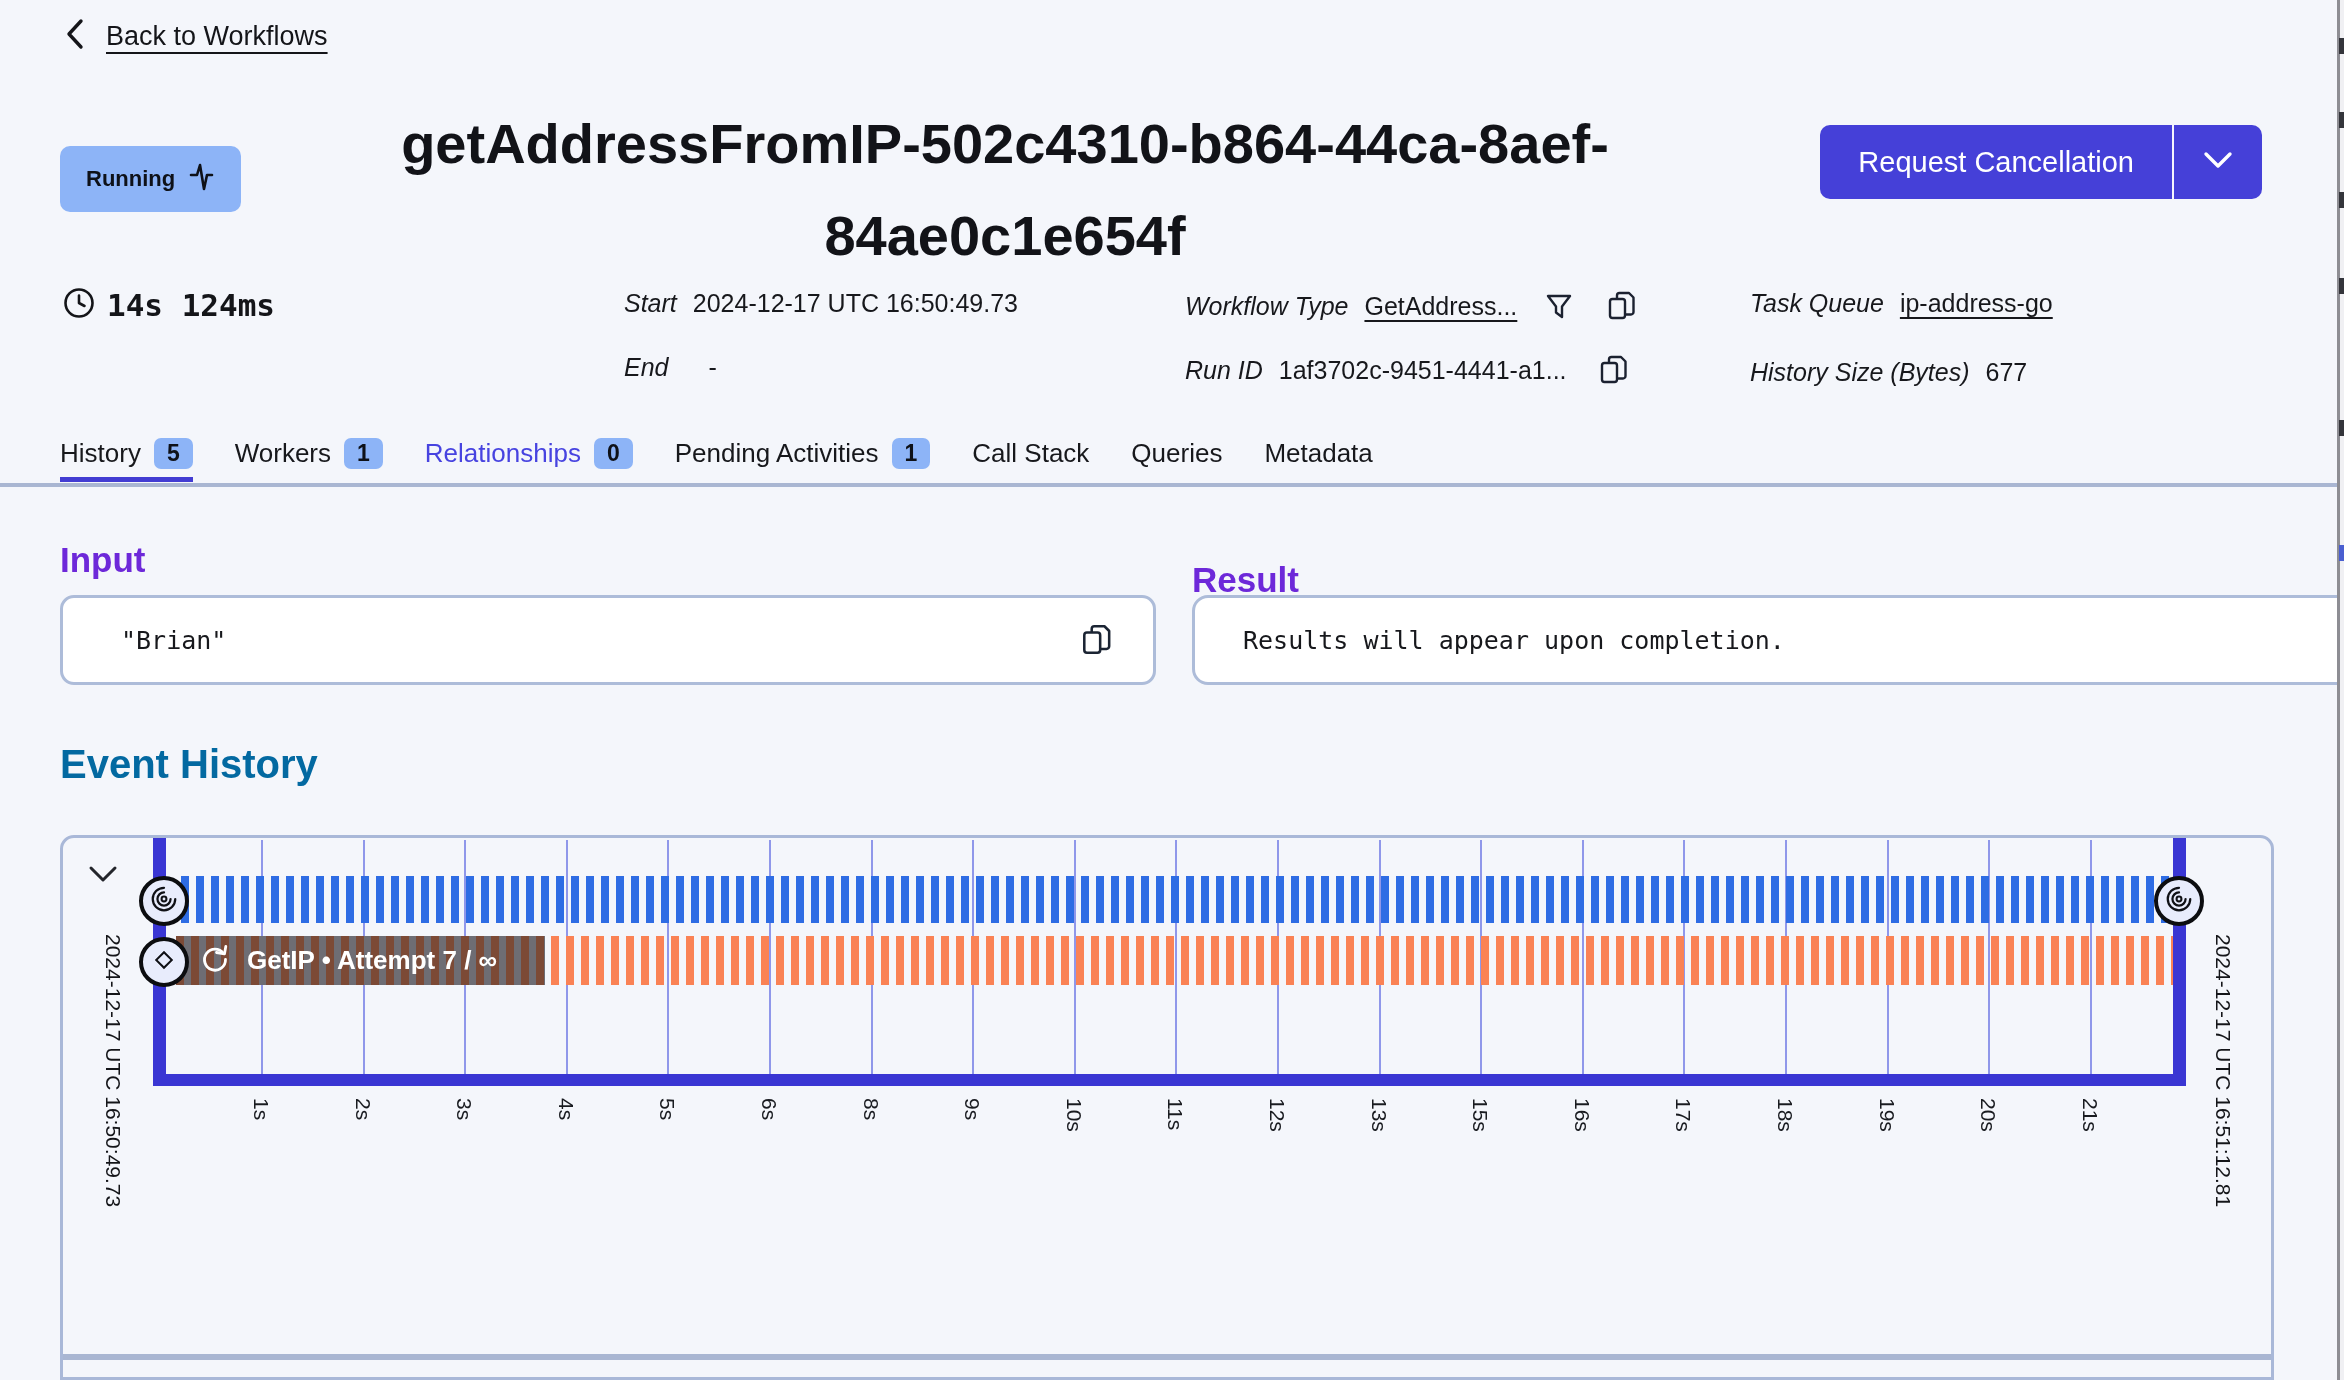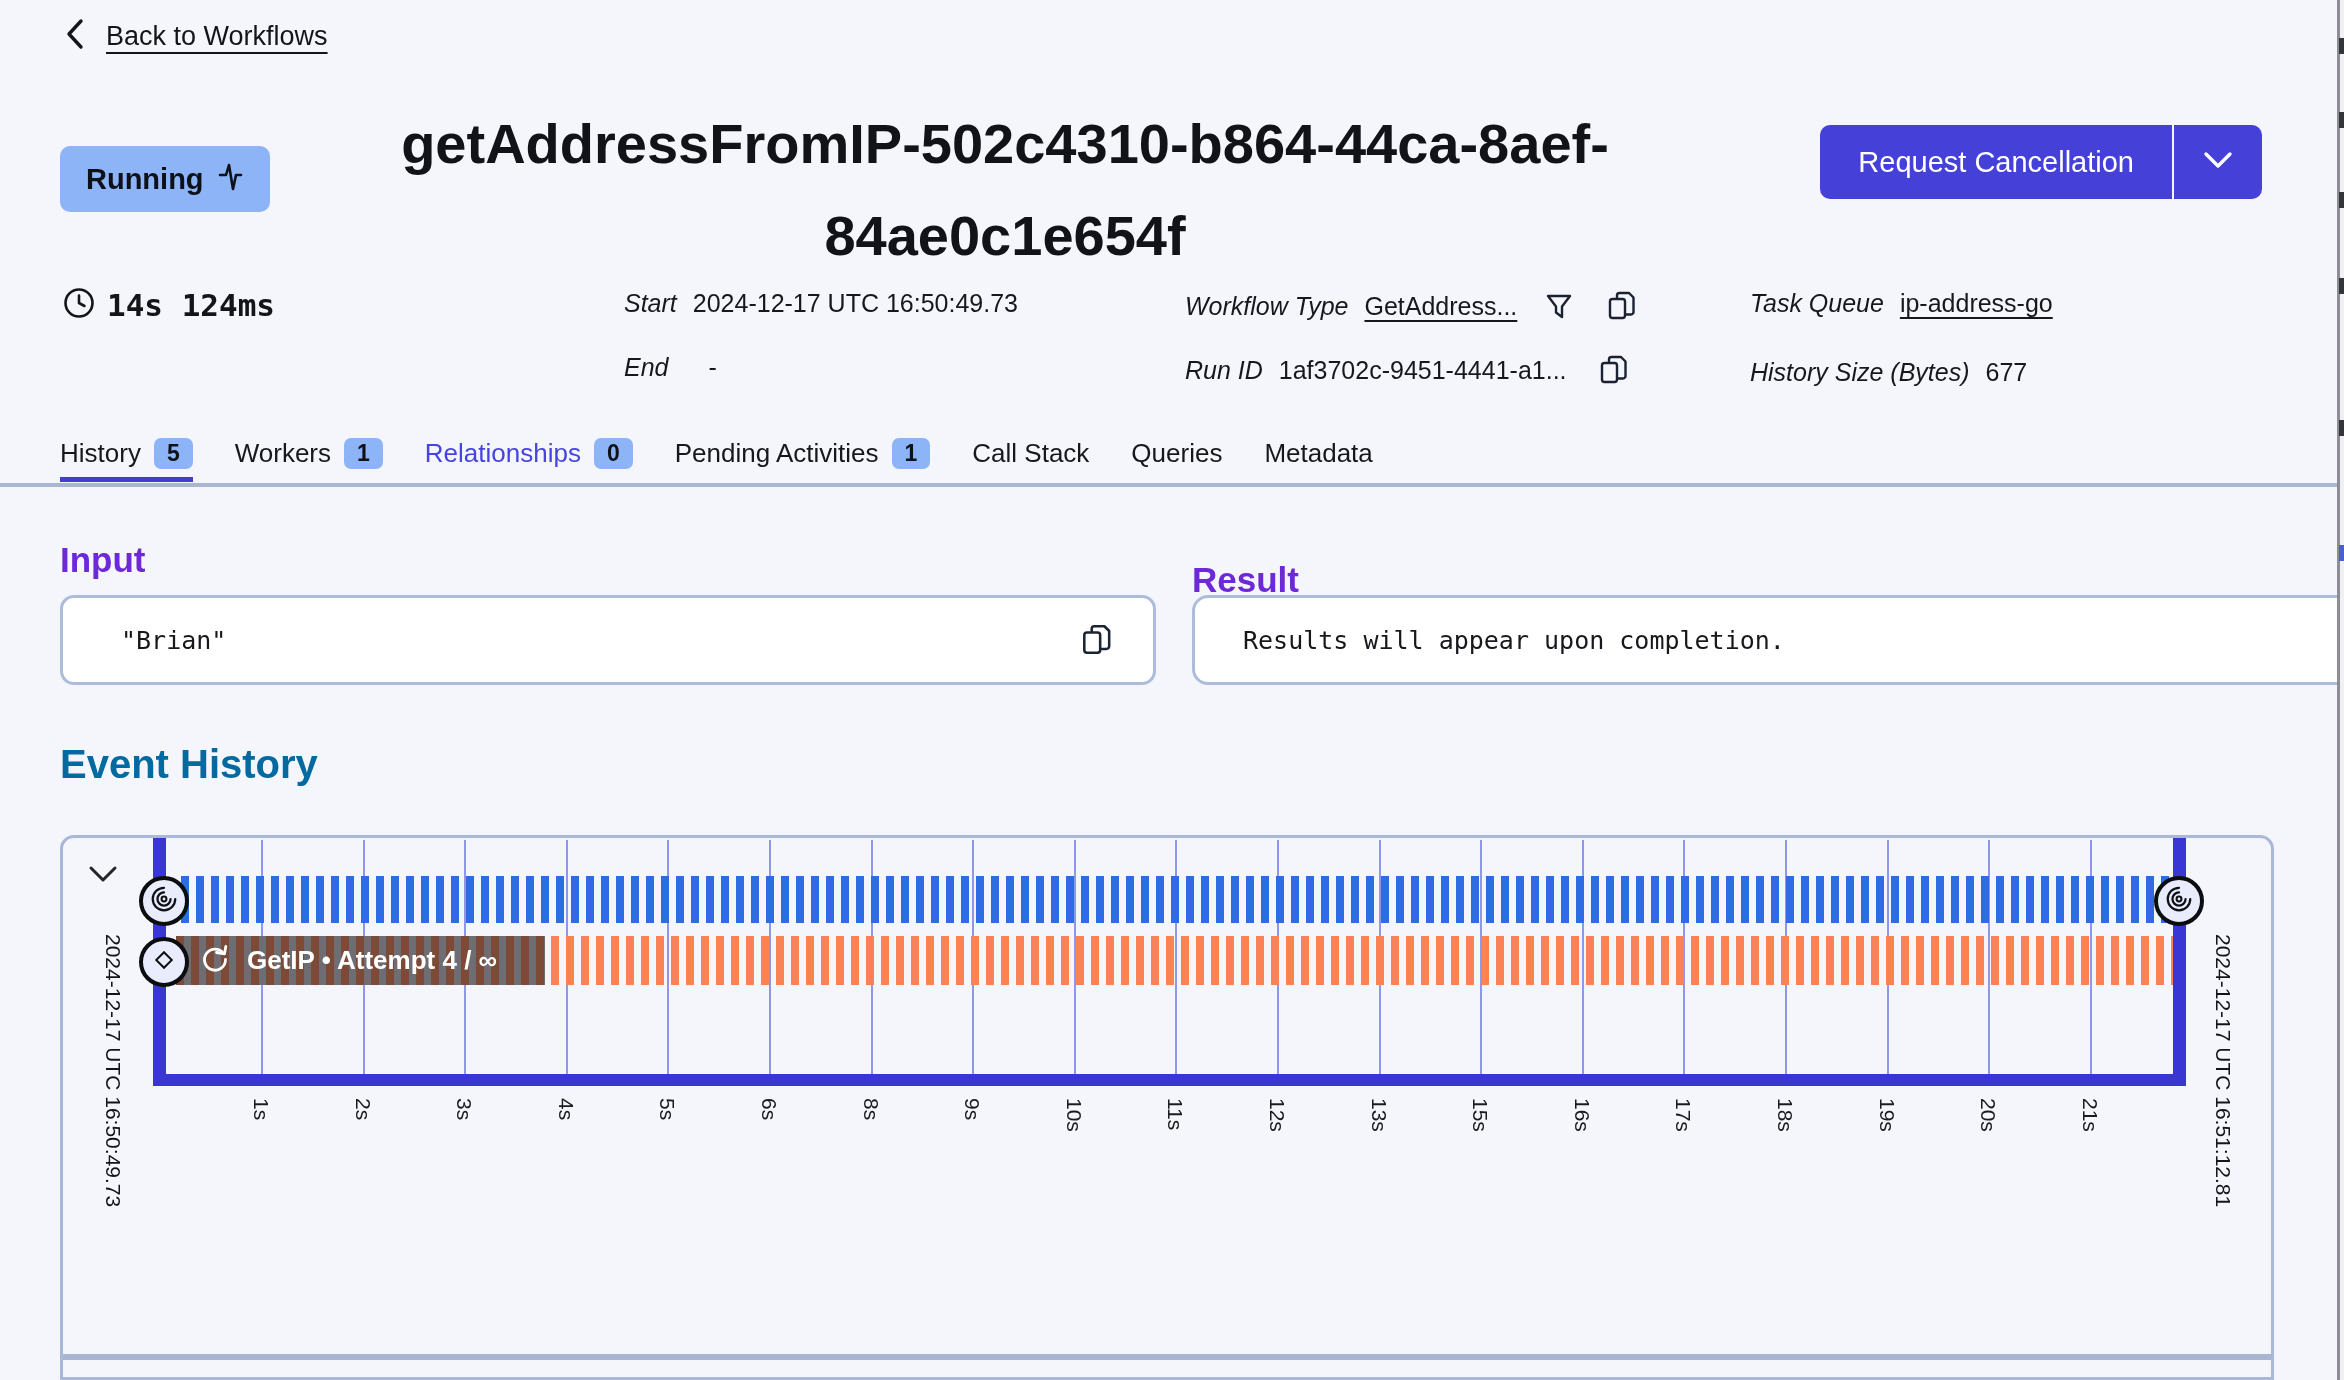--- a/index.html
+++ b/index.html
@@ -12,21 +12,21 @@
   .abs { position:absolute; }
 
   
   .back-link { left:62px; top:16px; display:flex; align-items:center; gap:18px; cursor:pointer; }
   .back-link .lbl { font-size:27px; font-weight:500; color:#141519;
     text-decoration:underline; text-underline-offset:7px; text-decoration-thickness:2px; }
 
   
   .status-badge { left:60px; top:146px; height:66px; padding:0 26px;
     background:#8db4f7; border-radius:10px; display:flex; align-items:center; gap:12px; }
-  .status-badge .lbl { font-size:29px; font-weight:600; color:#0e1118; }
+  .status-badge .lbl { font-size:22px; font-weight:600; color:#0e1118; }
   .page-title { left:330px; top:98px; width:1350px; text-align:center;
     font-size:56px; font-weight:700; line-height:92px; color:#121318; overflow-wrap:normal; }
   .cancel-btn { right:82px; top:125px; height:74px; background:#4540d8; border-radius:10px;
     display:flex; align-items:stretch; color:#fff; cursor:pointer; }
   .cancel-btn .main { display:flex; align-items:center; padding:0 38px; font-size:29px; font-weight:500; }
   .cancel-btn .sep { width:2px; background:rgba(255,255,255,.95); margin:0; }
   .cancel-btn .dd { width:88px; display:flex; align-items:center; justify-content:center; }
 
   
   .duration { left:62px; top:286px; display:flex; align-items:center; gap:11px; }
@@ -235,21 +235,21 @@
       <div class="wf-bar"></div>
 
       <div class="act-bar"></div>
       <div class="act-label">
         <span>
           <svg width="30" height="30" viewBox="0 0 30 30">
               <path d="M23.5 9.5 A10.5 10.5 0 1 0 25.5 15.5" fill="none" stroke="#fff" stroke-width="2.8" stroke-linecap="round"></path>
               <polyline points="16.5,8.5 24.5,9.8 25.8,2.5" fill="none" stroke="#fff" stroke-width="2.8" stroke-linecap="round" stroke-linejoin="round"></polyline>
             </svg>
         </span>
-        <span class="txt">GetIP • Attempt 4 / ∞</span>
+        <span class="txt">GetIP • Attempt 7 / ∞</span>
       </div>
 
       <div class="node" style="left:76px; top:38px;">
         <span>
           <svg width="30" height="30" viewBox="0 0 32 32">
               <path d="M16 4 A12 12 0 1 0 28 16" fill="none" stroke="#101116" stroke-width="2.4" stroke-linecap="round"></path>
               <path d="M16 9 A7 7 0 1 0 23 16" fill="none" stroke="#101116" stroke-width="2.4" stroke-linecap="round"></path>
               <circle cx="16" cy="16" r="2.6" fill="none" stroke="#101116" stroke-width="2.2"></circle>
             </svg>
         </span>

